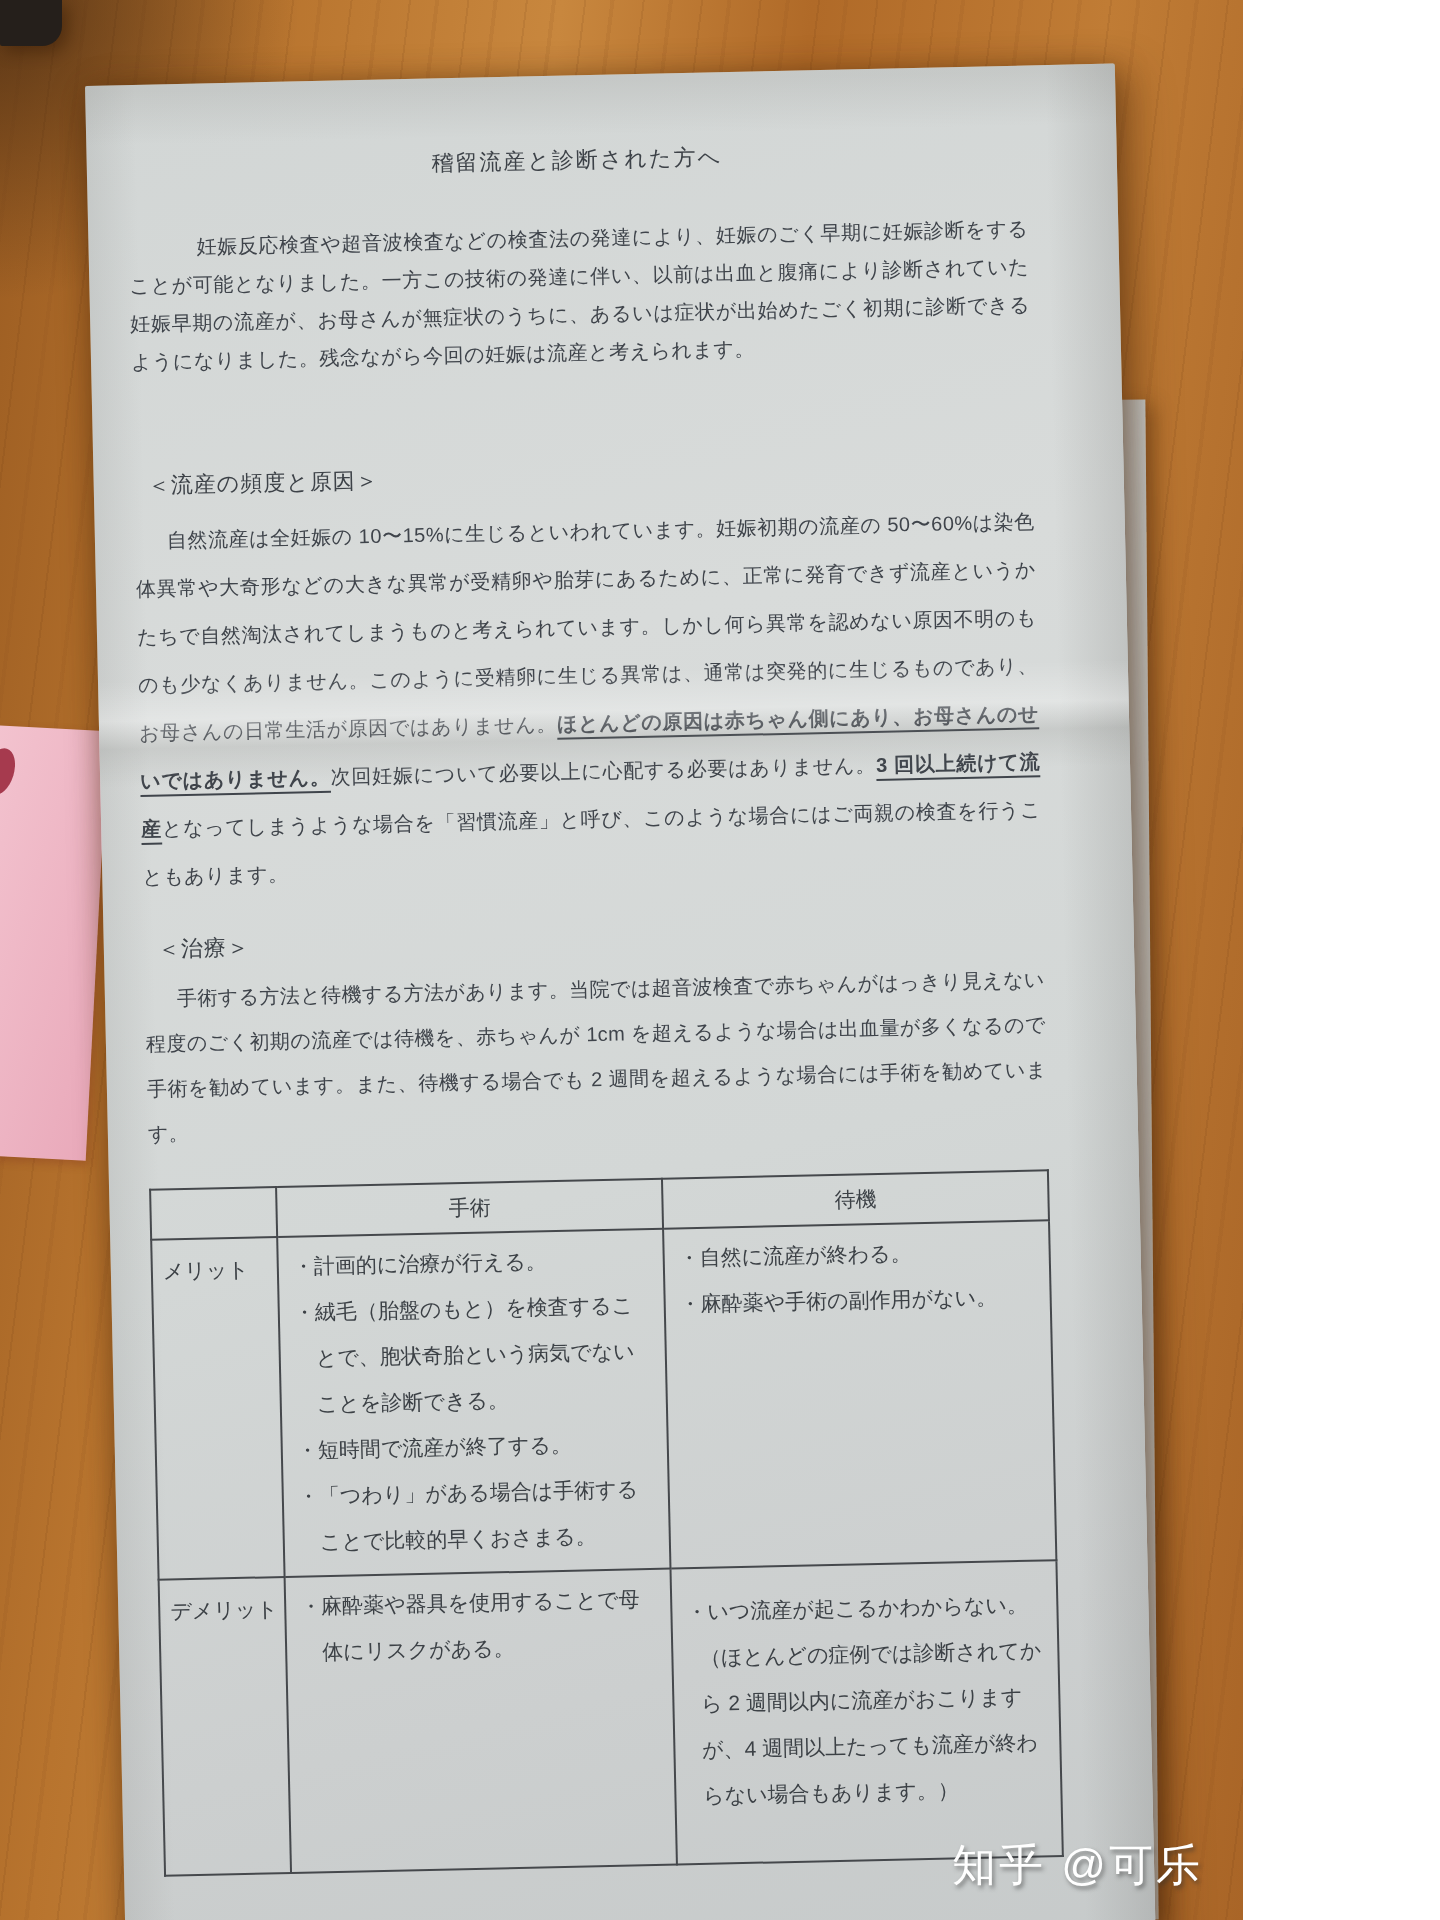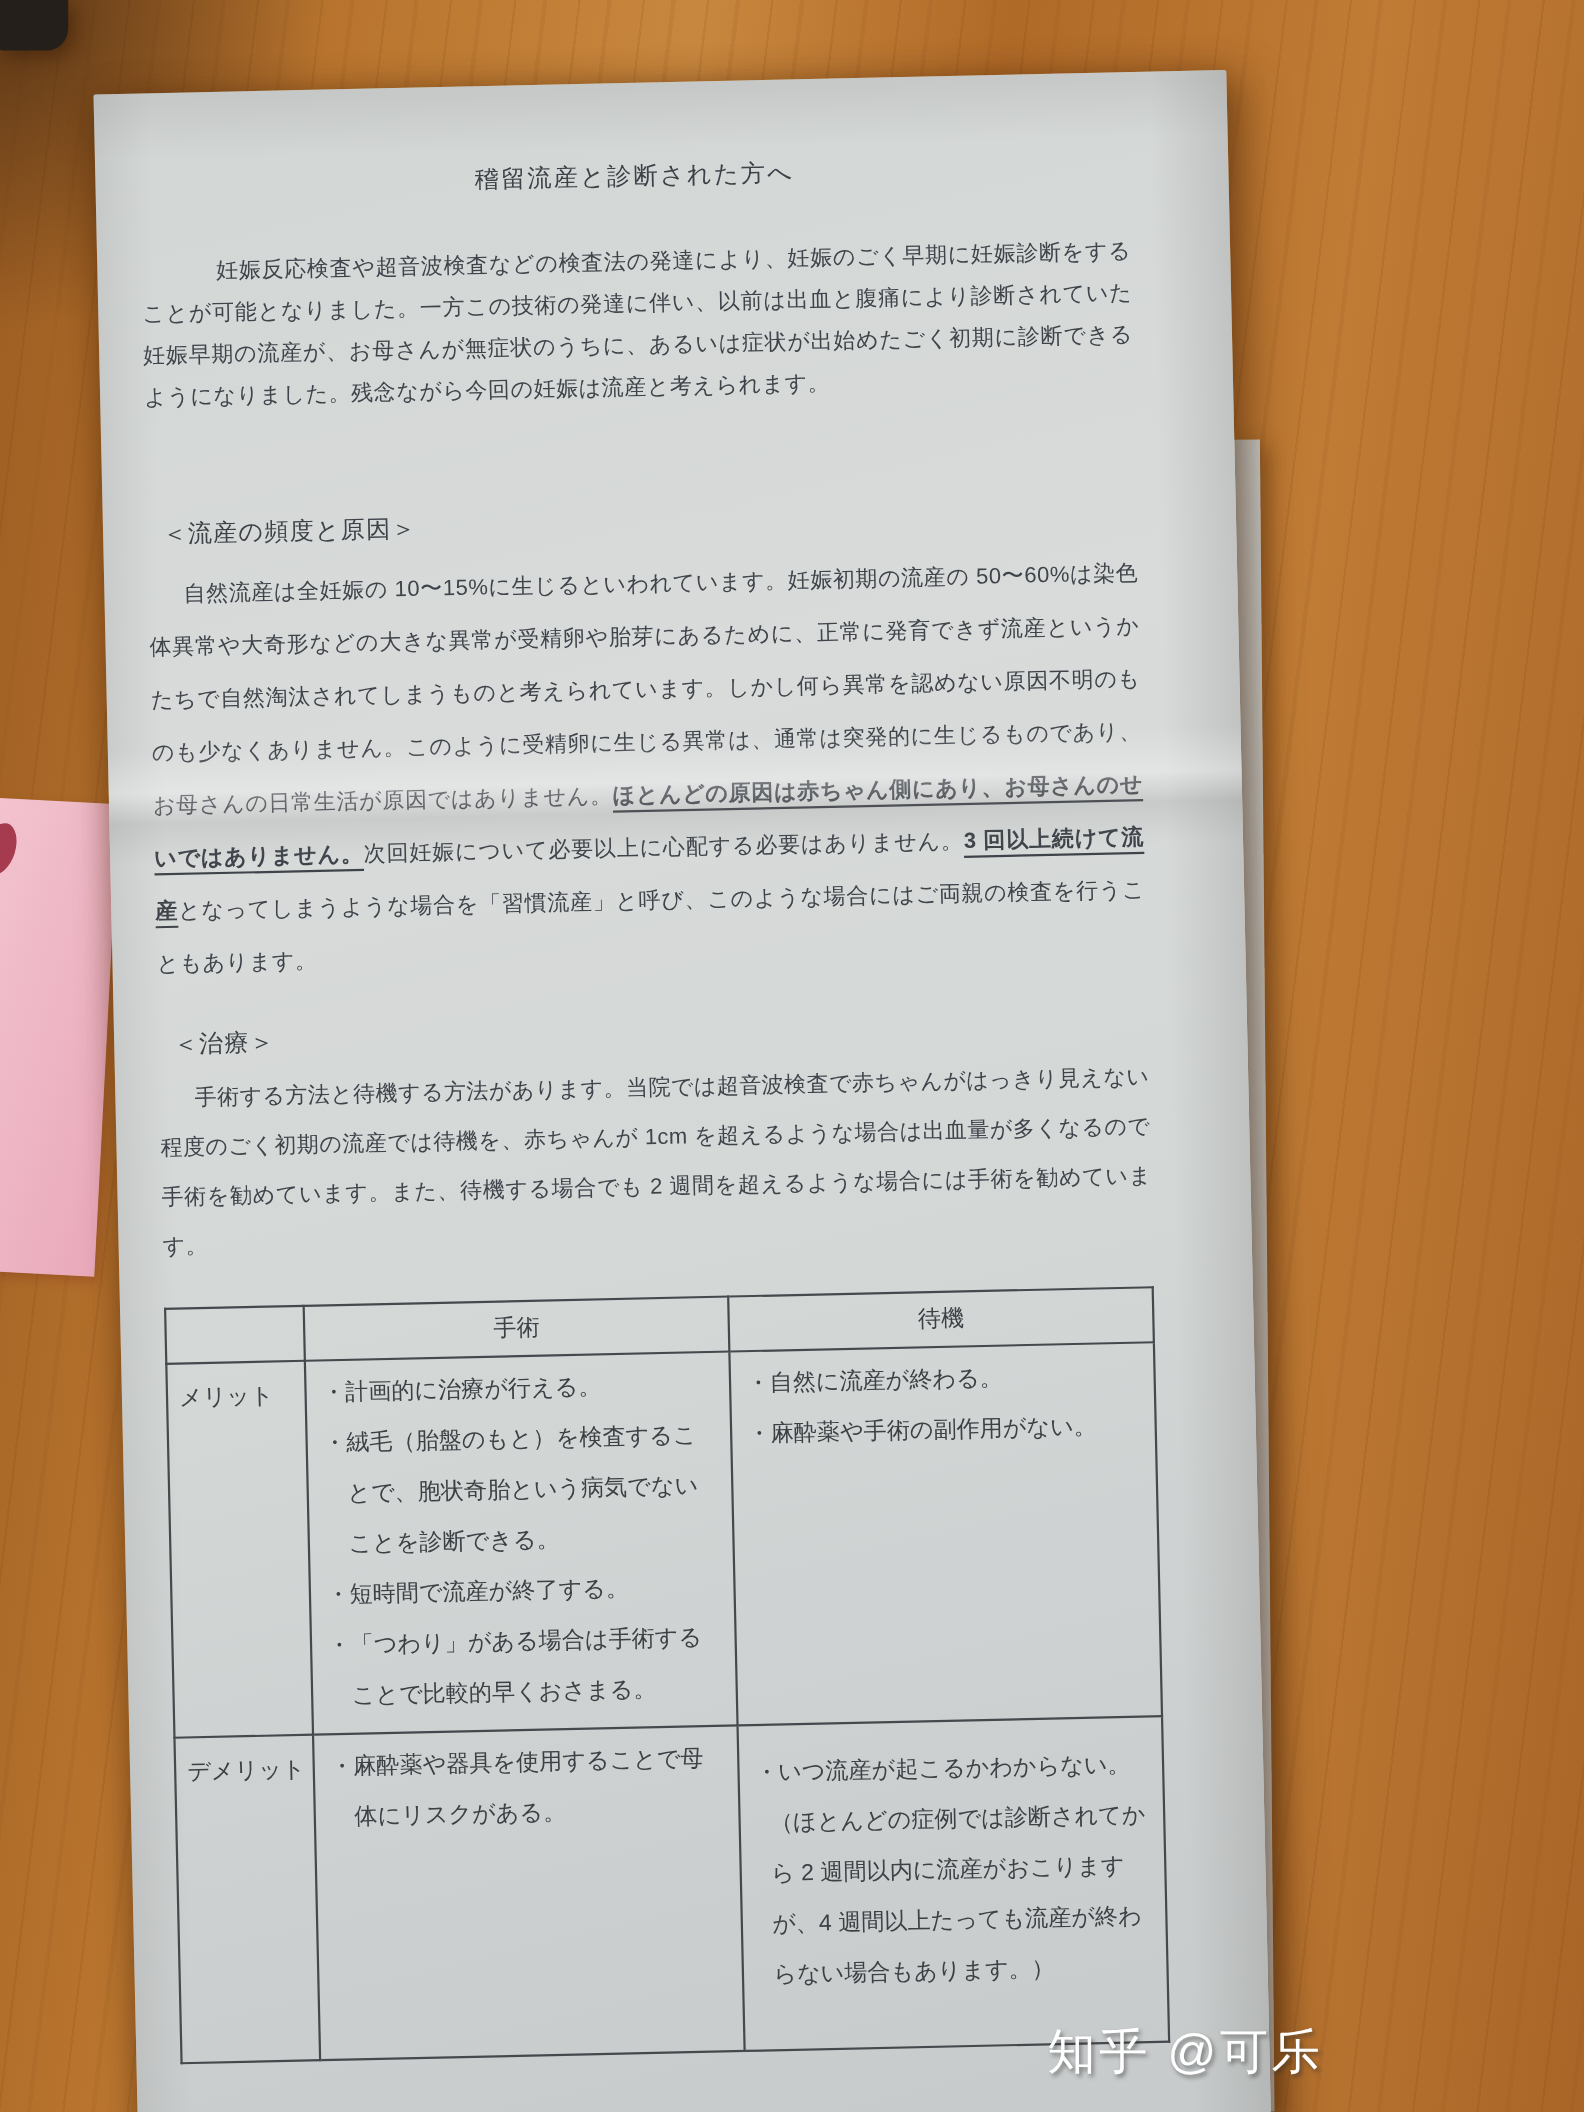--- a/index.html
+++ b/index.html
@@ -1,22 +1,22 @@
 <!DOCTYPE html>
 <html><head>
 <meta charset="utf-8">
 <style>
   html,body{margin:0;padding:0;}
   body{font-family:"Liberation Sans","DejaVu Sans",sans-serif;}
-  .scene{position:relative;width:1440px;height:1920px;overflow:hidden;
+  .scene{position:relative;width:1212px;height:1920px;overflow:hidden;
     background-color:#b5742f;
     background-image:
       radial-gradient(circle at 0% 0%, rgba(35,22,12,0.55) 0px, rgba(35,22,12,0) 300px),
       repeating-linear-gradient(97deg, rgba(92,45,10,0.10) 0 2px, rgba(0,0,0,0) 2px 26px, rgba(140,80,30,0.13) 26px 30px, rgba(0,0,0,0) 30px 58px),
-      linear-gradient(97deg,#9c5d22 0%,#b8742e 18%,#c8873e 38%,#b06a28 55%,#c07c35 75%,#a96527 100%);}
+      linear-gradient(97deg,#9c5d22 0%,#b8742e 18%,#c8873e 38%,#b06a28 55%,#c07c35 75%,#a96527 100%); padding-left: 31px;}
   .dark-object{position:absolute;left:0;top:0;width:62px;height:46px;background:#251f1b;
     border-radius:0 0 20px 2px;box-shadow:6px 6px 16px rgba(50,25,5,0.45);z-index:1;}
   .pink-sheet{position:absolute;left:-15px;top:728px;width:112px;height:430px;
     transform:rotate(3deg);background:linear-gradient(105deg,#f3c3cf,#e9a9ba);
     box-shadow:3px 4px 10px rgba(120,40,30,0.3);z-index:1;}
   .pink-sheet::before{content:"";position:absolute;left:-8px;top:22px;width:28px;height:48px;
     background:#a63a4e;border-radius:50%;transform:rotate(14deg);}
   .under-sheet{position:absolute;left:1040px;top:400px;width:112px;height:1520px;
     transform:rotate(-0.5deg);background:linear-gradient(to right,#b9bdbc,#cbcfce);
     box-shadow:8px 6px 20px rgba(70,35,8,0.4);z-index:1;}

